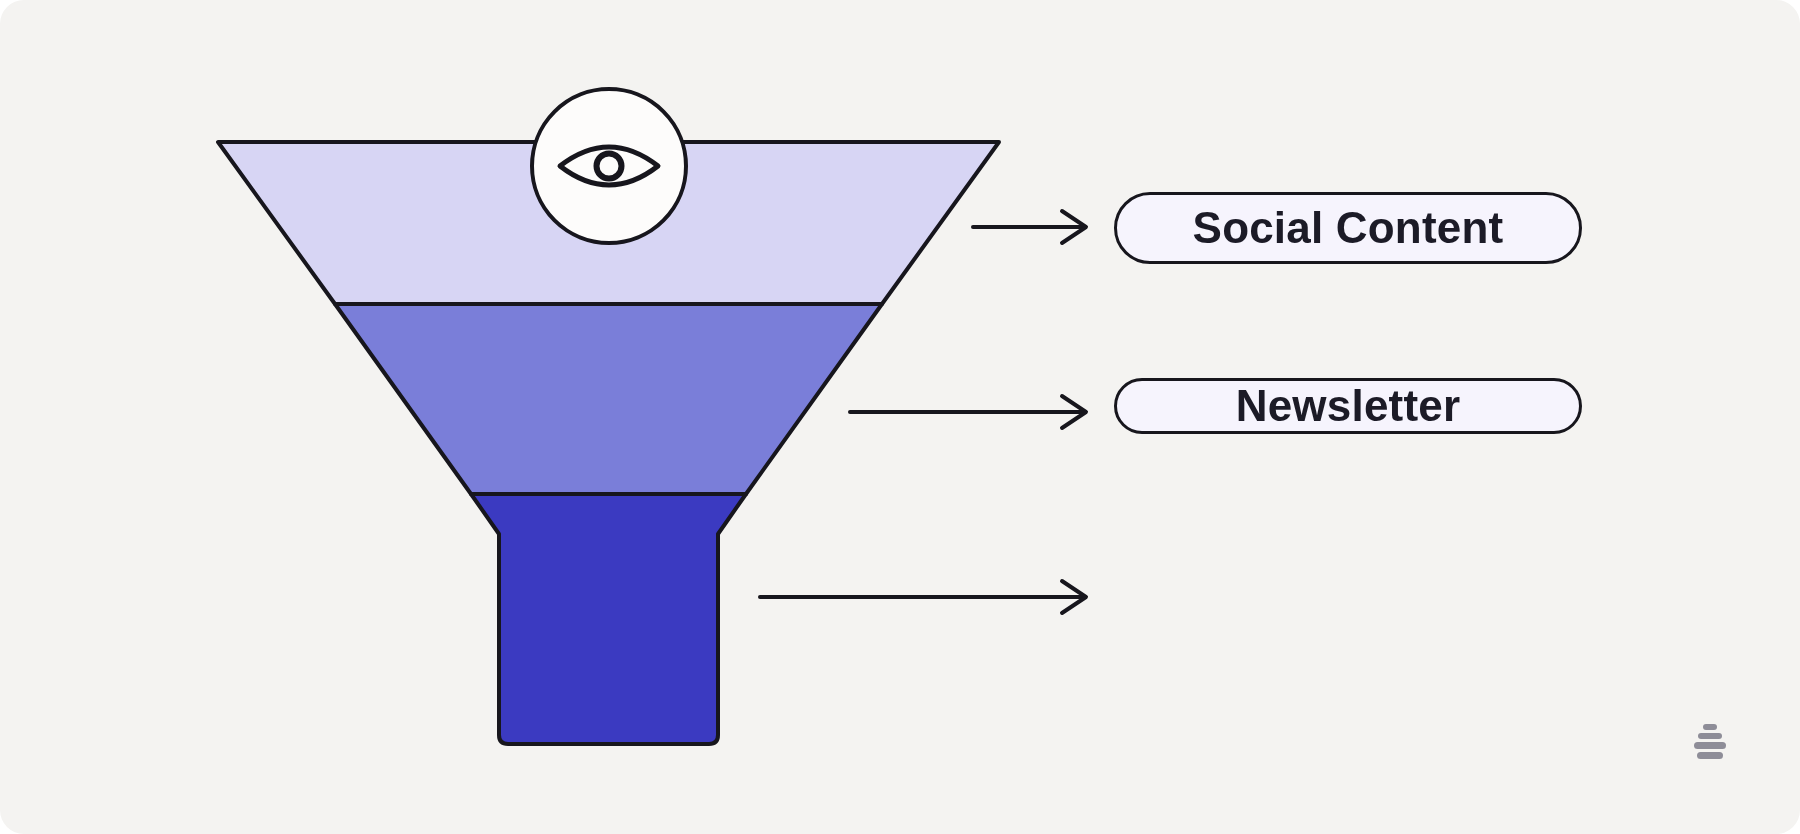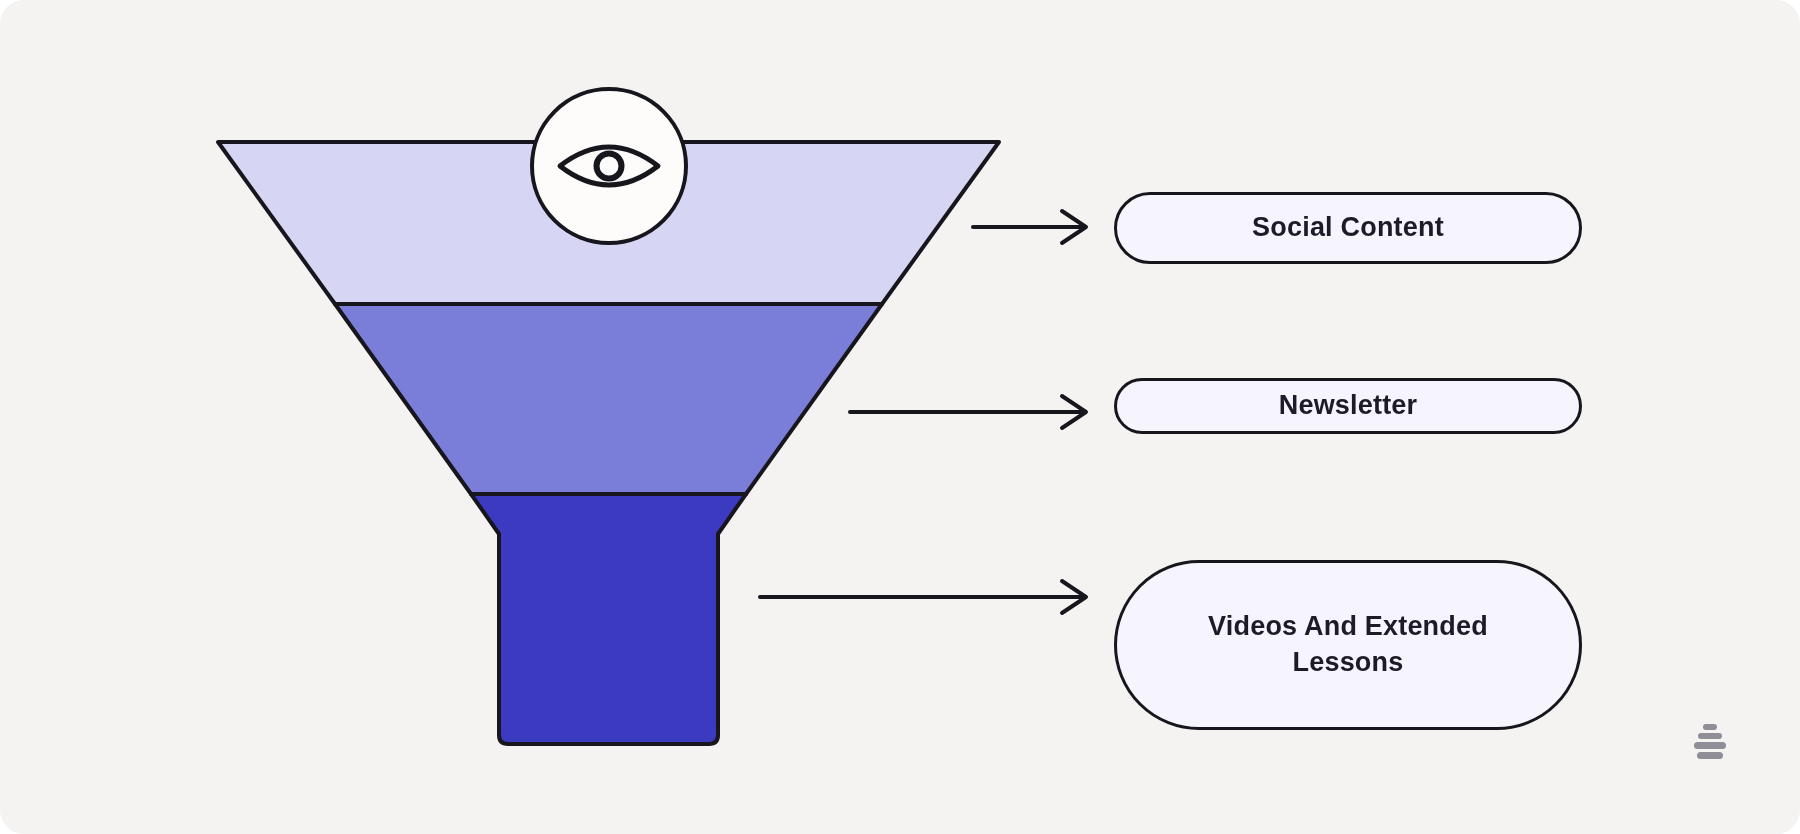--- a/index.html
+++ b/index.html
@@ -35,21 +35,21 @@
     box-sizing: border-box;
     border: 3px solid #17161d;
     background: #f6f4fd;
     border-radius: 999px;
     display: flex;
     align-items: center;
     justify-content: center;
     text-align: center;
     color: #1c1b27;
     font-weight: 700;
-    font-size: 27px;
+    font-size: 44px;
     line-height: 1.32;
     letter-spacing: 0.2px;
   }
   .pill-social    { top: 192px; height: 72px; }
   .pill-newsletter{ top: 378px; height: 56px; }
   .pill-videos    { top: 560px; height: 170px; border-radius: 90px; padding: 0 55px; }
 </style>
 </head>
 <body>
 
@@ -91,17 +91,14 @@
   </svg>
 
   <div class="pill pill-social">
     <span>Social Content</span>
   </div>
 
   <div class="pill pill-newsletter">
     <span>Newsletter</span>
   </div>
 
-  <div class="pill pill-videos">
-    <span>Videos And Extended Lessons</span>
-  </div>
 
 </div>
 
 </body></html>

